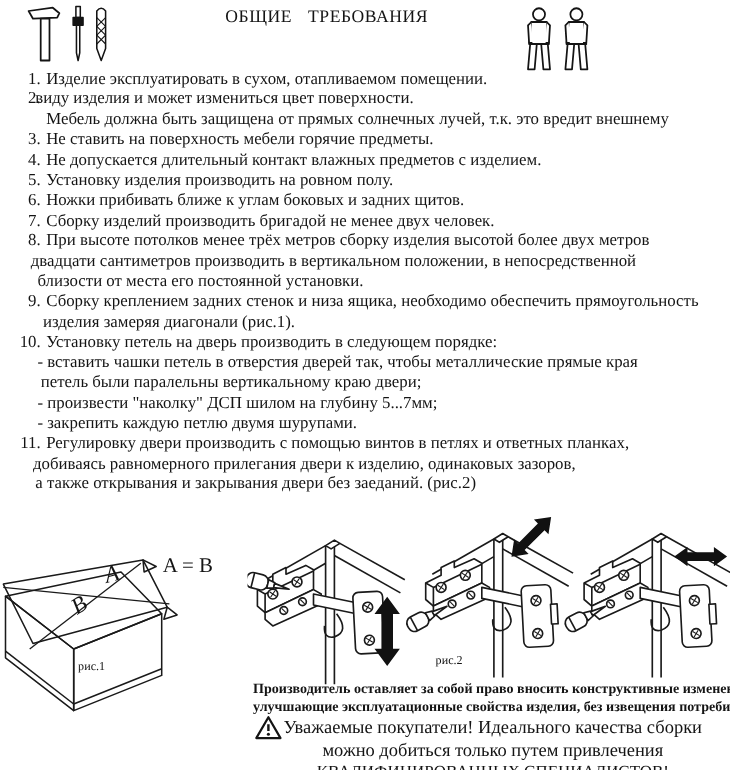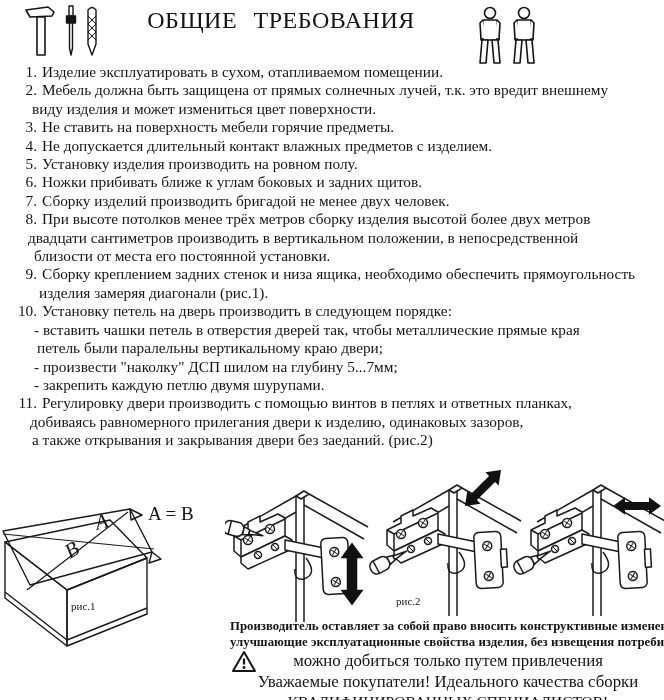--- a/index.html
+++ b/index.html
@@ -1,22 +1,22 @@
 <!DOCTYPE html>
 <html><head>
 <meta charset="utf-8">
 <style>
   html,body{margin:0;padding:0;background:#fff;}
   .page{position:relative;width:664px;height:700px;background:#fff;overflow:hidden;
         font-family:"Liberation Serif",serif;color:#141414;}
   
   .tools-svg{position:absolute;left:24px;top:4px;}
   .persons-svg{position:absolute;left:478px;top:6px;}
-  .title{position:absolute;left:116px;top:7px;width:330px;text-align:center;
-         font-size:24px;letter-spacing:.5px;word-spacing:10px;white-space:nowrap;}
+  .title{position:absolute;left:132px;top:7px;width:330px;text-align:center;
+         font-size:16px;letter-spacing:.5px;word-spacing:10px;white-space:nowrap;}
   
   .list{position:absolute;left:0;top:63px;width:664px;}
   .item{position:relative;padding-left:42px;font-size:15.3px;line-height:18.4px;}
   .num{position:absolute;left:0;top:0;width:37px;text-align:right;}
   .ln{display:block;white-space:nowrap;font-family:Liberation Serif, serif;}
   
   .fig1-svg{position:absolute;left:2px;top:486px;}
   .hinges-svg{position:absolute;left:225px;top:466px;}
   .cap{position:absolute;font-size:11px;}
   .cap1{left:71px;top:600px;}
@@ -74,22 +74,22 @@
   </svg>
 
   <div class="list">
     <div class="item">
       <span class="num">1.</span>
       <span class="txt"><span class="ln">Изделие эксплуатировать в сухом, отапливаемом помещении.</span></span>
     </div>
     <div class="item">
       <span class="num">2.</span>
       <span class="txt">
+        <span class="ln" style="margin-left:-10px">виду изделия и может измениться цвет поверхности.</span>
         <span class="ln">Мебель должна быть защищена от прямых солнечных лучей, т.к. это вредит внешнему</span>
-        <span class="ln" style="margin-left:-10px">виду изделия и может измениться цвет поверхности.</span>
       </span>
     </div>
     <div class="item">
       <span class="num">3.</span>
       <span class="txt"><span class="ln">Не ставить на поверхность мебели горячие предметы.</span></span>
     </div>
     <div class="item">
       <span class="num">4.</span>
       <span class="txt">
         <span class="ln">Не допускается длительный контакт влажных предметов с изделием.</span>
@@ -227,18 +227,18 @@
     <span class="ln">Производитель оставляет за собой право вносить конструктивные изменения,</span>
     <span class="ln">улучшающие эксплуатационные свойства изделия, без извещения потребителя</span>
   </div>
 
   <svg class="warn-tri" width="26" height="24" viewBox="0 0 26 24">
     <path d="M13,2 L24,21 L2,21 Z" fill="#fff" stroke="#141414" stroke-width="2" stroke-linejoin="round"></path>
     <path d="M13,8.5 L13,14.5" stroke="#141414" stroke-width="2.2"></path>
     <circle cx="13" cy="17.5" r="1.4" fill="#141414"></circle>
   </svg>
   <div class="warn">
+    <span class="ln">Уважаемые покупатели! Идеального качества сборки</span>
     <span class="ln">можно добиться только путем привлечения</span>
-    <span class="ln">Уважаемые покупатели! Идеального качества сборки</span>
     <span class="ln l3">КВАЛИФИЦИРОВАННЫХ СПЕЦИАЛИСТОВ!</span>
   </div>
 
 </div>
 
 </body></html>

